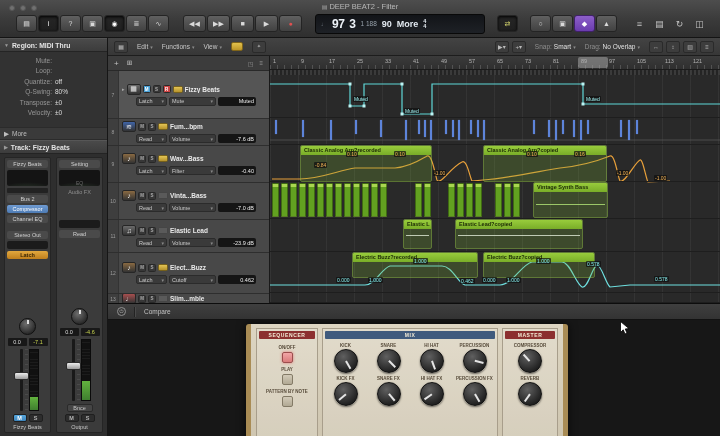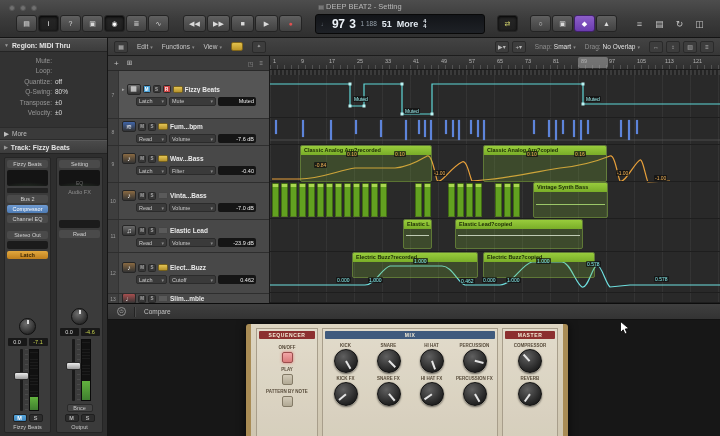--- a/index.html
+++ b/index.html
@@ -186,21 +186,21 @@
 
 <div id="app">
 
   <div class="titlebar">
     <div class="dots">
       <div class="dot"></div>
       <div class="dot"></div>
       <div class="dot"></div>
     </div>
     <div class="wtitle">
-      <span class="doc">▤</span><span>DEEP BEAT2 - Setting</span>
+      <span class="doc">▤</span><span>DEEP BEAT2 - Filter</span>
     </div>
     <div class="tbrow">
       <div class="tbgroup" style="margin-left:8px">
           <div class="tbbtn">▤</div>
           <div class="tbbtn active">i</div>
           <div class="tbbtn">?</div>
           <div class="tbbtn">▣</div>
           <div class="tbbtn active">◉</div>
           <div class="tbbtn">≣</div>
           <div class="tbbtn">∿</div>
@@ -210,21 +210,21 @@
           <div class="tbbtn trans">▶▶</div>
           <div class="tbbtn trans">■</div>
           <div class="tbbtn trans">▶</div>
           <div class="tbbtn trans rec">●</div>
         </div>
       <div class="lcd">
         <span class="ic">♩</span>
         <span class="big">97</span>
         <span class="big">3</span>
         <span class="small">1 188</span>
-        <span class="med">51</span>
+        <span class="med">90</span>
         <span class="med">More</span>
         <span class="timesig">
           <span>4</span>
             <span>4</span>
         </span>
       </div>
       <div class="tbgroup" style="margin-left:12px">
         <div class="tbbtn active" style="color:#d6d66e">
           <span>⇄</span>
         </div>

